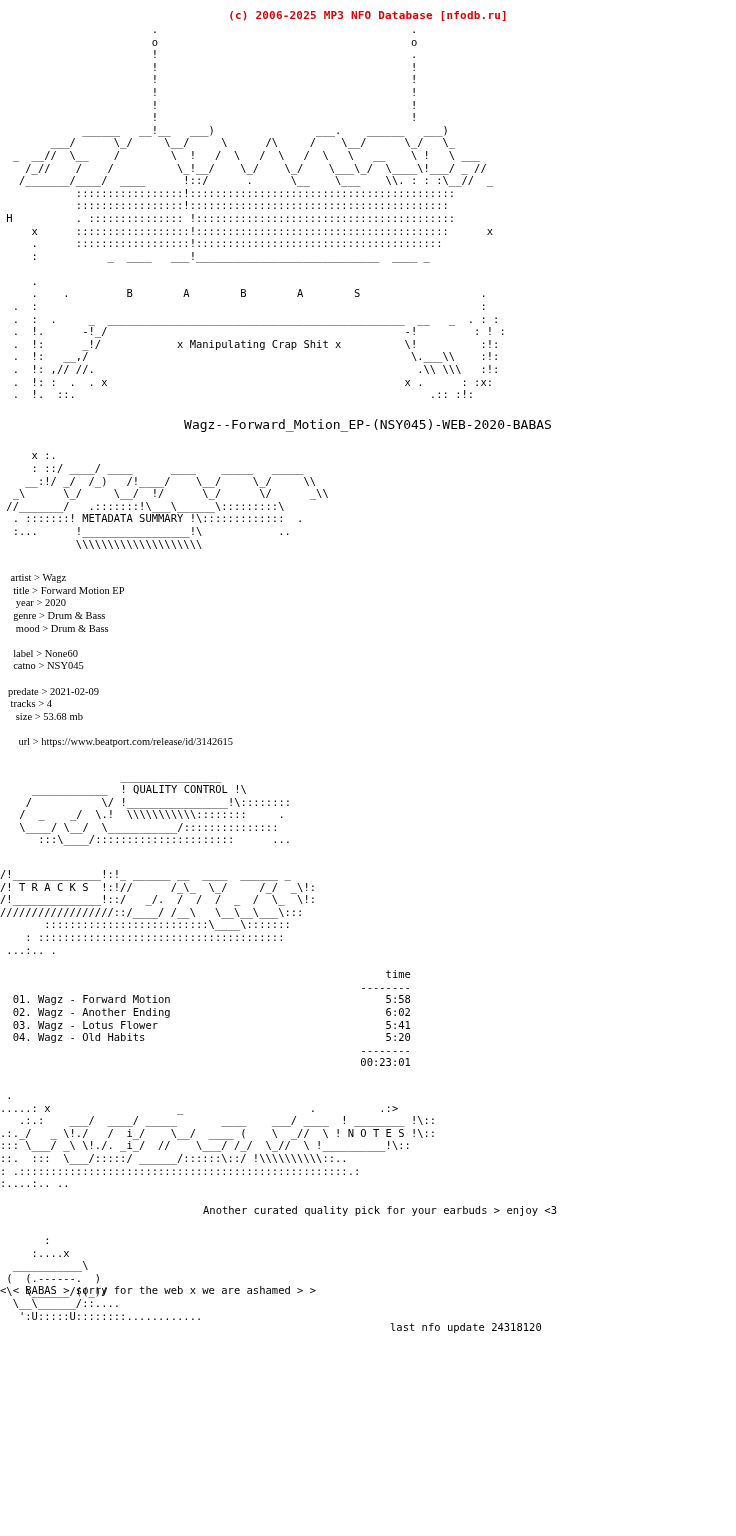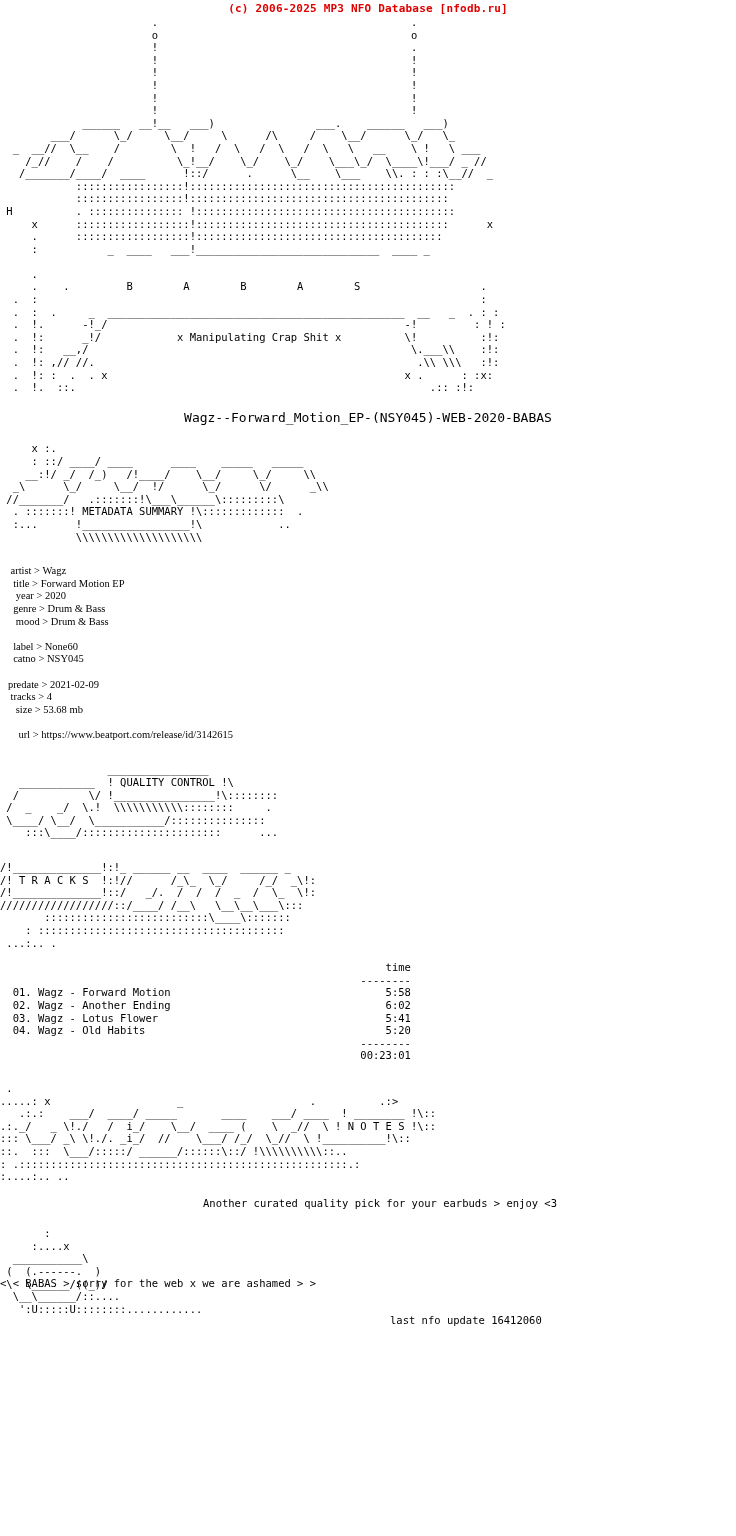--- a/index.html
+++ b/index.html
@@ -18,21 +18,21 @@
     width: 736px;
     height: 1536px;
   }
   .hdr {
     text-align: center;
     color: #e00000;
     font-size: 11px;
     line-height: 14px;
     font-weight: bold;
     letter-spacing: 0.2px;
-    padding-top: 2px;
+    padding-top: 9px;
     font-family: "DejaVu Sans Mono", "Liberation Mono", monospace;
     white-space: pre;
   }
   pre.nfo {
     margin: 0;
     padding: 0;
     color: #000000;
     font-family: "DejaVu Sans Mono", "Liberation Mono", monospace;
     font-size: 10.5px;
     line-height: 12.6px;
@@ -99,21 +99,21 @@
 
      label &gt; None60
      catno &gt; NSY045
 
    predate &gt; 2021-02-09
     tracks &gt; 4
       size &gt; 53.68 mb
 
        url &gt; https://www.beatport.com/release/id/3142615</pre>
 
-  <pre class="nfo artblock" style="padding-top:22px;">                 ________________
+  <pre class="nfo artblock" style="padding-top:22px;padding-left:13px;">                 ________________
    ____________  ! QUALITY CONTROL !\
   /           \/ !________________!\::::::::
  /  _    _/  \.!  \\\\\\\\\\\::::::::     .
  \____/ \__/  \___________/:::::::::::::::
     :::\____/::::::::::::::::::::::      ...</pre>
 
 
   <pre class="nfo artblock" style="padding-top:22px;">/!______________!:!_ ______ __  ____  ______ _
 /! T R A C K S  !:!//      /_\_  \_/     /_/  _\!:
 /!______________!::/   _/.  /  /  /  _  /  \_  \!:
@@ -145,15 +145,15 @@
   <pre class="nfo artblock" style="padding-top:18px;">       :
      :....x
   ___________\
  (  (.------.  )
  \  \______/((_)/
   \__\______/::....
    ':U:::::U::::::::............</pre>
 
   <pre class="nfo" style="margin-top:-38px;">&lt; &lt; BABAS &gt; sorry for the web x we are ashamed &gt; &gt;</pre>
 
-  <pre class="nfo" style="padding-left:390px;padding-top:24px;">last nfo update 16412060</pre>
+  <pre class="nfo" style="padding-left:390px;padding-top:24px;">last nfo update 24318120</pre>
 
 </div>
 
 </body></html>

